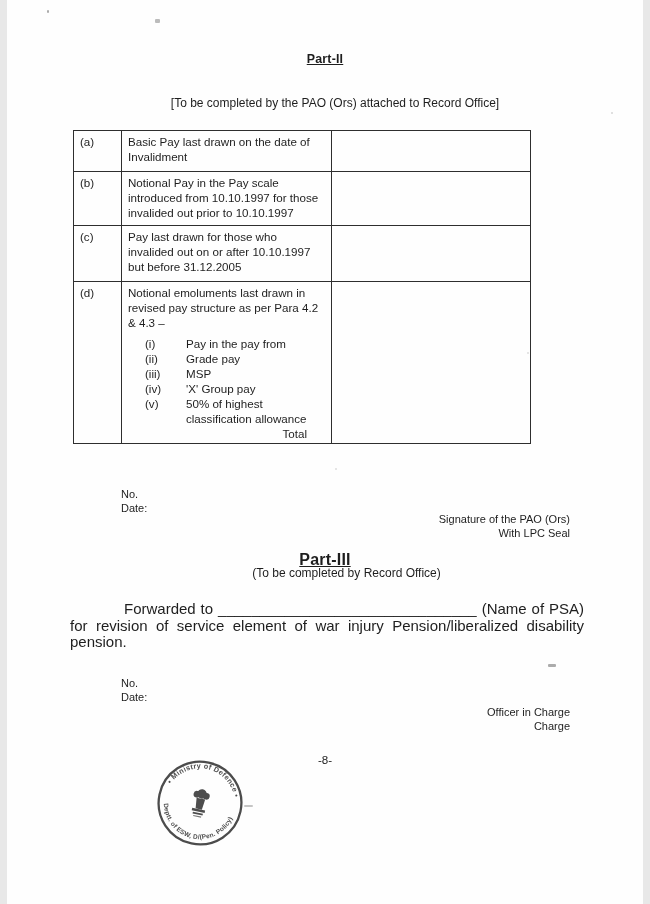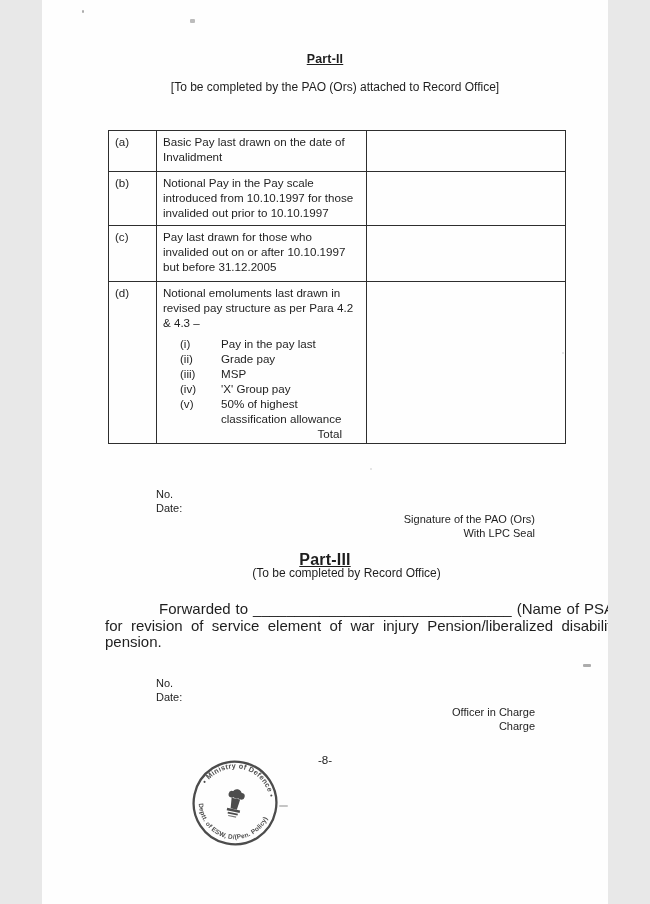--- a/index.html
+++ b/index.html
@@ -1,17 +1,17 @@
 <!DOCTYPE html>
 <html><head>
 <meta charset="utf-8">
 <style>
   html,body{margin:0;padding:0;background:#e8e8e8;}
   .page{
-    position:relative;width:566px;height:904px;background:#fefefe;
+    position:relative;width:636px;height:904px;background:#fefefe;
     font-family:"Liberation Sans","DejaVu Sans",sans-serif;
     color:#1e1e1e;overflow:hidden;margin:0 auto;
   }
   .abs{position:absolute;}
   
   .h-title{left:0;right:0;text-align:center;font-weight:bold;font-size:12.4px;}
   .h-title span{text-decoration:underline;letter-spacing:.2px;}
   .h-sub{left:0;right:0;text-align:center;font-size:12px;}
   
   table.paytable{
@@ -44,21 +44,21 @@
   .seal{left:149px;top:759px;width:88px;height:88px;transform:rotate(12deg);opacity:.92;}
 </style>
 </head>
 <body>
 
 <div class="page">
 
   <div class="abs h-title" style="top:52px;">
     <span>Part-II</span>
   </div>
-  <div class="abs h-sub" style="top:80px;margin-left:20px;">[To be completed by the PAO (Ors) attached to Record Office]</div>
+  <div class="abs h-sub" style="top:96px;margin-left:20px;">[To be completed by the PAO (Ors) attached to Record Office]</div>
 
   <table class="paytable">
     <colgroup>
         <col style="width:48px;">
         <col style="width:210px;">
         <col style="width:199px;">
       </colgroup>
     <tbody>
         <tr style="height:41px;">
       <td class="lbl">(a)</td>
@@ -74,21 +74,21 @@
       <td class="lbl">(c)</td>
       <td class="desc">Pay last drawn for those who invalided out on or after 10.10.1997 but before 31.12.2005</td>
       <td class="val"></td>
     </tr>
     <tr style="height:158px;">
       <td class="lbl">(d)</td>
       <td class="desc">
         <div>Notional emoluments last drawn in revised pay structure as per Para 4.2 &amp; 4.3 –</div>
         <div class="sublist">
           <div class="subrow">
-            <span class="rn">(i)</span><span class="rt">Pay in the pay last</span>
+            <span class="rn">(i)</span><span class="rt">Pay in the pay from</span>
           </div>
           <div class="subrow">
             <span class="rn">(ii)</span><span class="rt">Grade pay</span>
           </div>
           <div class="subrow">
             <span class="rn">(iii)</span><span class="rt">MSP</span>
           </div>
           <div class="subrow">
             <span class="rn">(iv)</span><span class="rt">'X' Group pay</span>
           </div>

